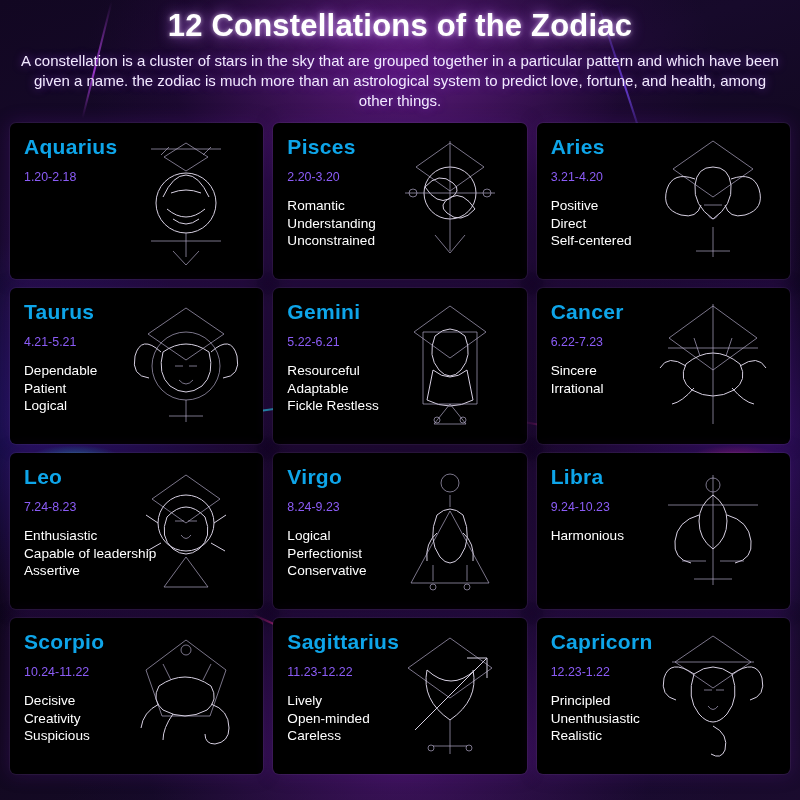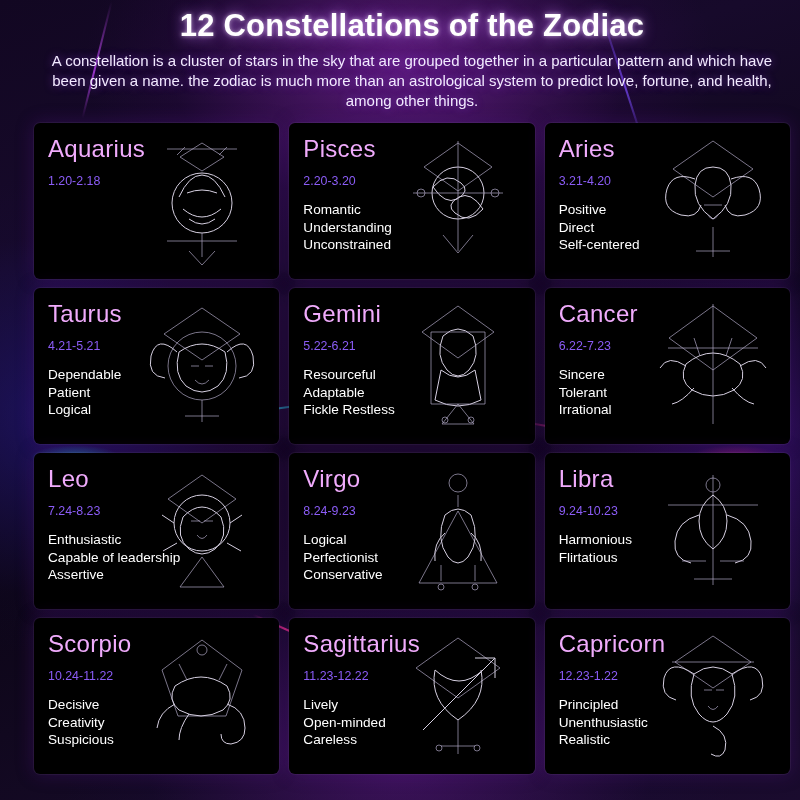--- a/index.html
+++ b/index.html
@@ -14,21 +14,20 @@
     position: relative;
     width: 800px;
     height: 800px;
     background:
       radial-gradient(ellipse 420px 260px at 50% 8%, rgba(150,40,190,0.55) 0%, rgba(60,10,90,0.18) 55%, rgba(10,4,18,0) 75%),
       radial-gradient(ellipse 300px 300px at 6% 52%, rgba(40,30,160,0.45) 0%, rgba(20,10,60,0.12) 60%, rgba(10,4,18,0) 80%),
       radial-gradient(ellipse 320px 300px at 96% 55%, rgba(70,20,150,0.42) 0%, rgba(20,10,60,0.12) 60%, rgba(10,4,18,0) 80%),
       radial-gradient(ellipse 420px 240px at 50% 96%, rgba(120,30,170,0.40) 0%, rgba(30,10,70,0.12) 60%, rgba(10,4,18,0) 80%),
       linear-gradient(160deg, #120722 0%, #170a2b 25%, #0d0618 55%, #150a26 80%, #1a0b2e 100%);
     overflow: hidden;
-    padding-left: 24px;
   }
   
   .streak { position: absolute; pointer-events: none; opacity: .75; }
   .s1 { left: 96px; top: 0; width: 2px; height: 120px; background: linear-gradient(180deg, rgba(255,255,255,0) 0%, #c94bff 60%, rgba(255,255,255,0)); transform: rotate(14deg); }
   .s2 { left: 620px; top: 4px; width: 2px; height: 140px; background: linear-gradient(180deg, rgba(255,255,255,0) 0%, #7a4bff 60%, rgba(255,255,255,0)); transform: rotate(-18deg); }
   .s3 { left: 200px; top: 410px; width: 120px; height: 2px; background: linear-gradient(90deg, rgba(0,255,255,0) 0%, #17e0e8 50%, rgba(0,255,255,0)); transform: rotate(-8deg); }
   .s4 { left: 520px; top: 430px; width: 110px; height: 2px; background: linear-gradient(90deg, rgba(255,0,140,0) 0%, #ff2f8e 50%, rgba(255,0,140,0)); transform: rotate(10deg); }
   .s5 { left: 30px; top: 445px; width: 90px; height: 24px; background: radial-gradient(ellipse at center, rgba(23,224,232,0.55), rgba(23,224,232,0) 70%); }
   .s6 { left: 690px; top: 445px; width: 90px; height: 24px; background: radial-gradient(ellipse at center, rgba(255,47,142,0.45), rgba(255,47,142,0) 70%); }
   .s7 { left: 300px; top: 596px; width: 210px; height: 2px; background: linear-gradient(90deg, rgba(200,80,255,0), #c94bff 50%, rgba(200,80,255,0)); }
@@ -63,23 +62,23 @@
   .card {
     position: relative;
     height: 156px;
     background: #000000;
     border-radius: 6px;
     padding: 12px 14px;
     overflow: hidden;
     box-shadow: 0 0 0 1px rgba(255,255,255,0.05), 0 0 18px rgba(90,20,140,0.35);
   }
   .card .name {
-    font-size: 24px;
-    font-weight: normal;
-    color: #f0abfc;
+    font-size: 21px;
+    font-weight: bold;
+    color: #0ea5e9;
     letter-spacing: .3px;
     margin-bottom: 11px;
   }
   .card .dates {
     font-size: 12.4px;
     color: #8b5cf6;
     margin-bottom: 13px;
   }
   .card .traits {
     font-size: 13.6px;
@@ -223,21 +222,20 @@
       <path class="ln" d="M48 70 q-18 -12 -26 2 M102 70 q18 -12 26 2"></path>
       <path class="ln" d="M56 92 q-12 14 -22 16 M94 92 q12 14 22 16"></path>
       <path class="thin" d="M62 60 l-6 -18 M88 60 l6 -18"></path>
       <path class="thin" d="M30 52 h90 M75 8 v120"></path>
           </svg>
         </div>
         <div class="name">Cancer</div>
         <div class="dates">6.22-7.23</div>
         <div class="traits">
           <div>Sincere</div>
-          <div>Tolerant</div>
           <div>Irrational</div>
         </div>
       </div>
       <div class="card">
         <div class="art">
           <svg viewBox="0 0 150 140">
       <path class="thin" d="M75 14 l34 24 -34 24 -34 -24z"></path>
       <circle class="ln" cx="75" cy="62" r="28"></circle>
       <path class="ln" d="M56 56 q19 -20 38 0 q8 20 -6 32 q-13 10 -26 0 q-14 -12 -6 -32z"></path>
       <path class="thin" d="M64 60 h9 M77 60 h9 M70 74 q5 7 10 0"></path>
@@ -281,21 +279,20 @@
       <path class="ln" d="M61 54 q-22 6 -24 26 q-2 18 16 22 M89 54 q22 6 24 26 q2 18 -16 22"></path>
       <path class="thin" d="M44 100 h24 M82 100 h24"></path>
       <circle class="thin" cx="75" cy="24" r="7"></circle>
       <path class="thin" d="M56 118 h38"></path>
           </svg>
         </div>
         <div class="name">Libra</div>
         <div class="dates">9.24-10.23</div>
         <div class="traits">
           <div>Harmonious</div>
-          <div>Flirtatious</div>
         </div>
       </div>
       <div class="card">
         <div class="art">
           <svg viewBox="0 0 150 140">
       <path class="thin" d="M75 14 l40 30 -16 46 h-48 l-16 -46z"></path>
       <path class="ln" d="M48 60 q26 -18 52 0 q8 14 -4 24 q-22 12 -44 0 q-12 -10 -4 -24z"></path>
       <path class="ln" d="M100 78 q18 6 18 24 q0 14 -14 16 q-10 0 -10 -10"></path>
       <path class="ln" d="M48 78 q-16 8 -18 24 M62 88 q-10 14 -10 26"></path>
       <path class="thin" d="M60 54 l-8 -16 M92 54 l8 -16"></path>

